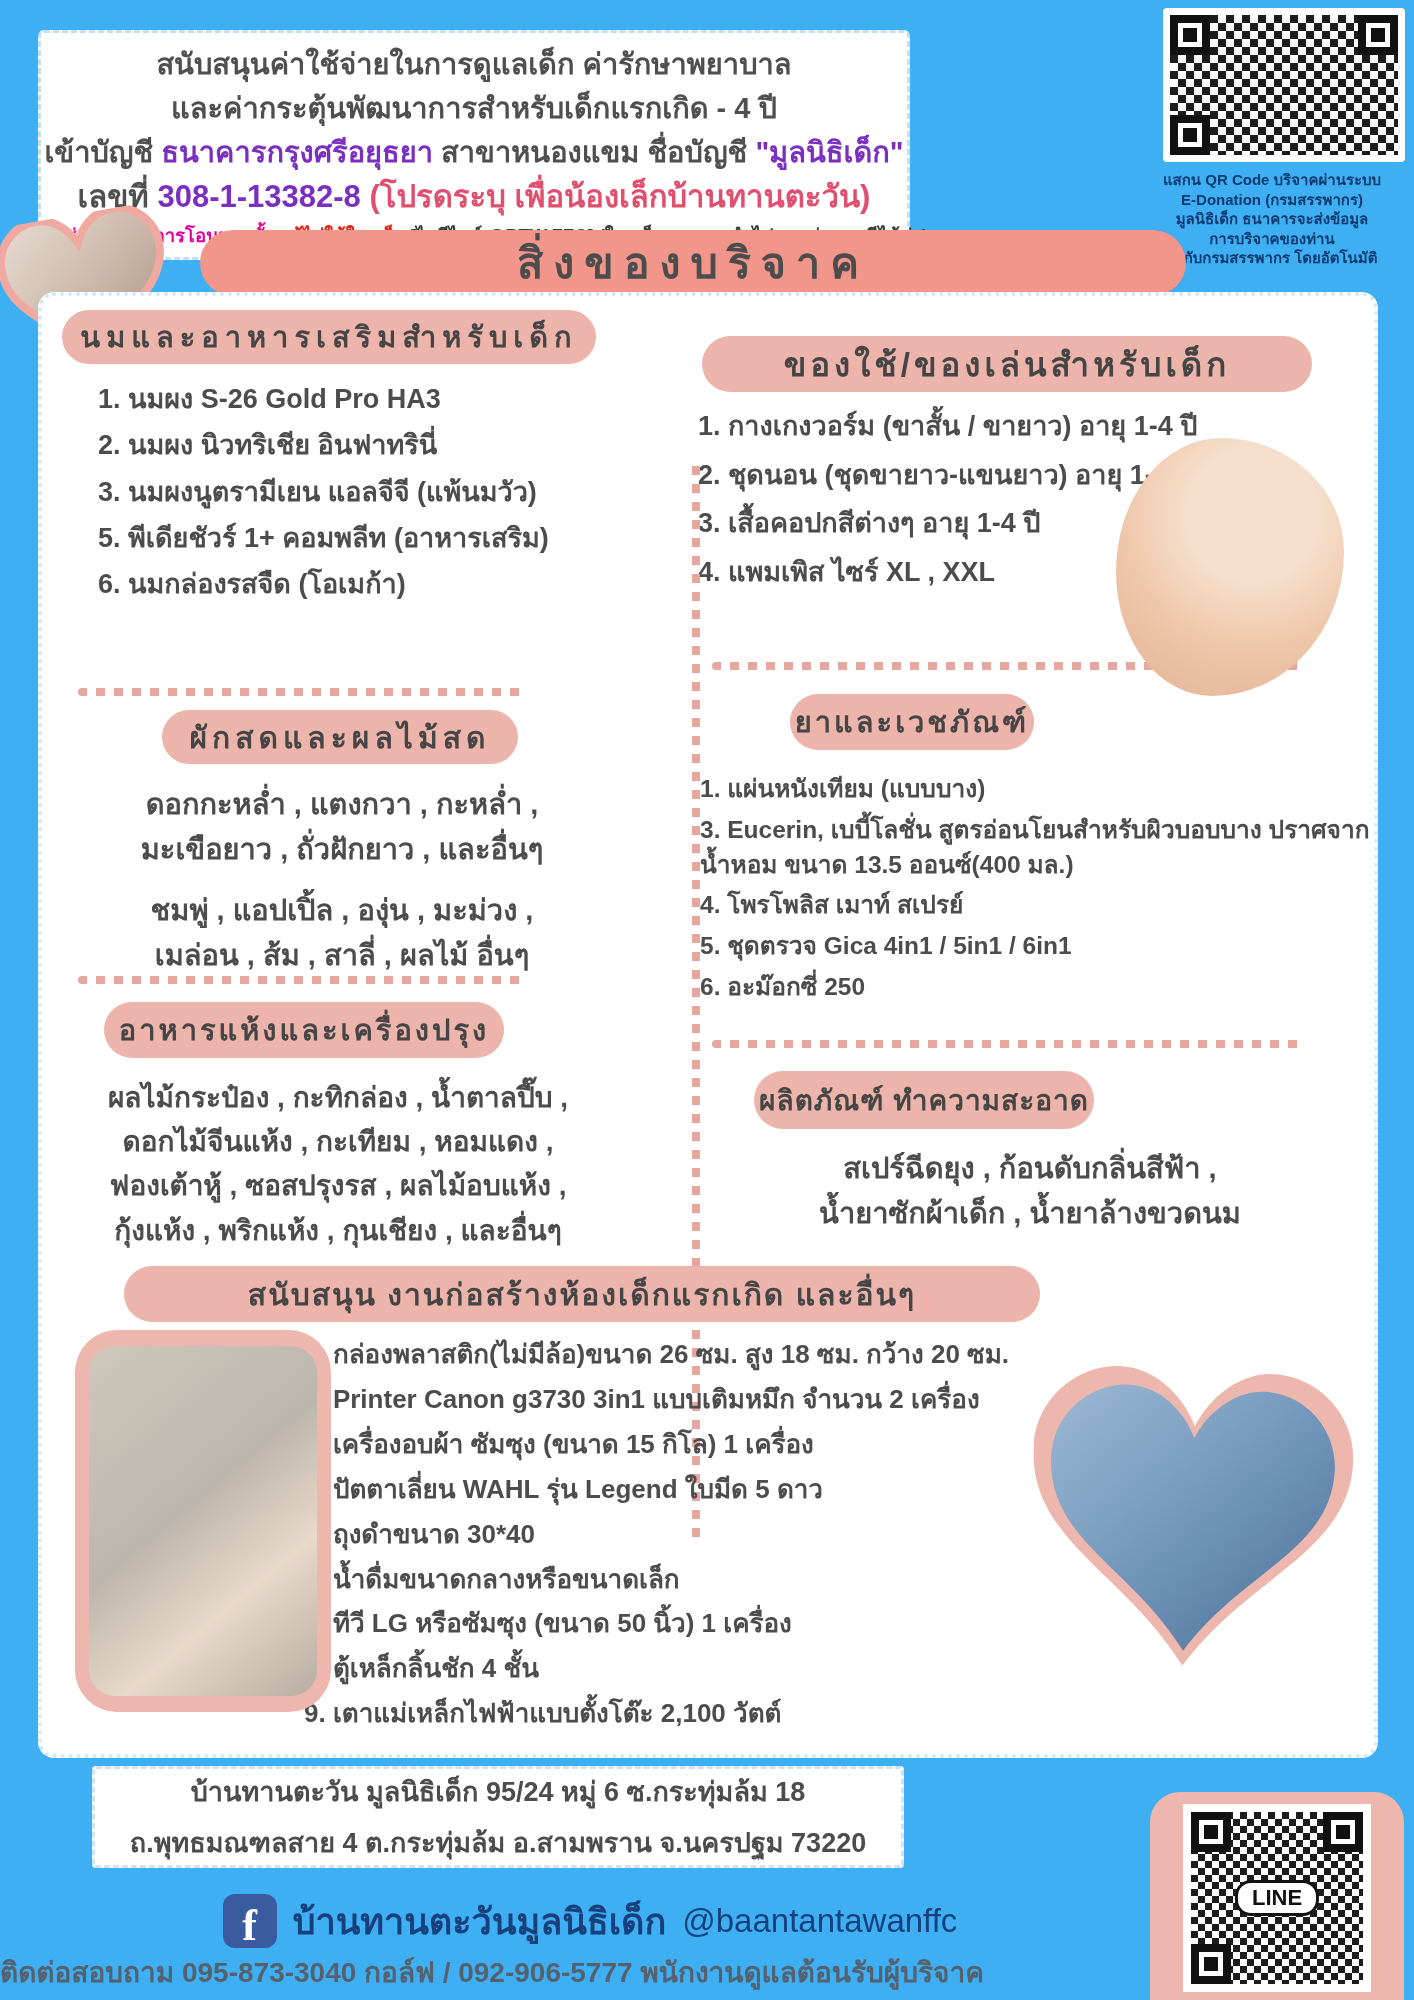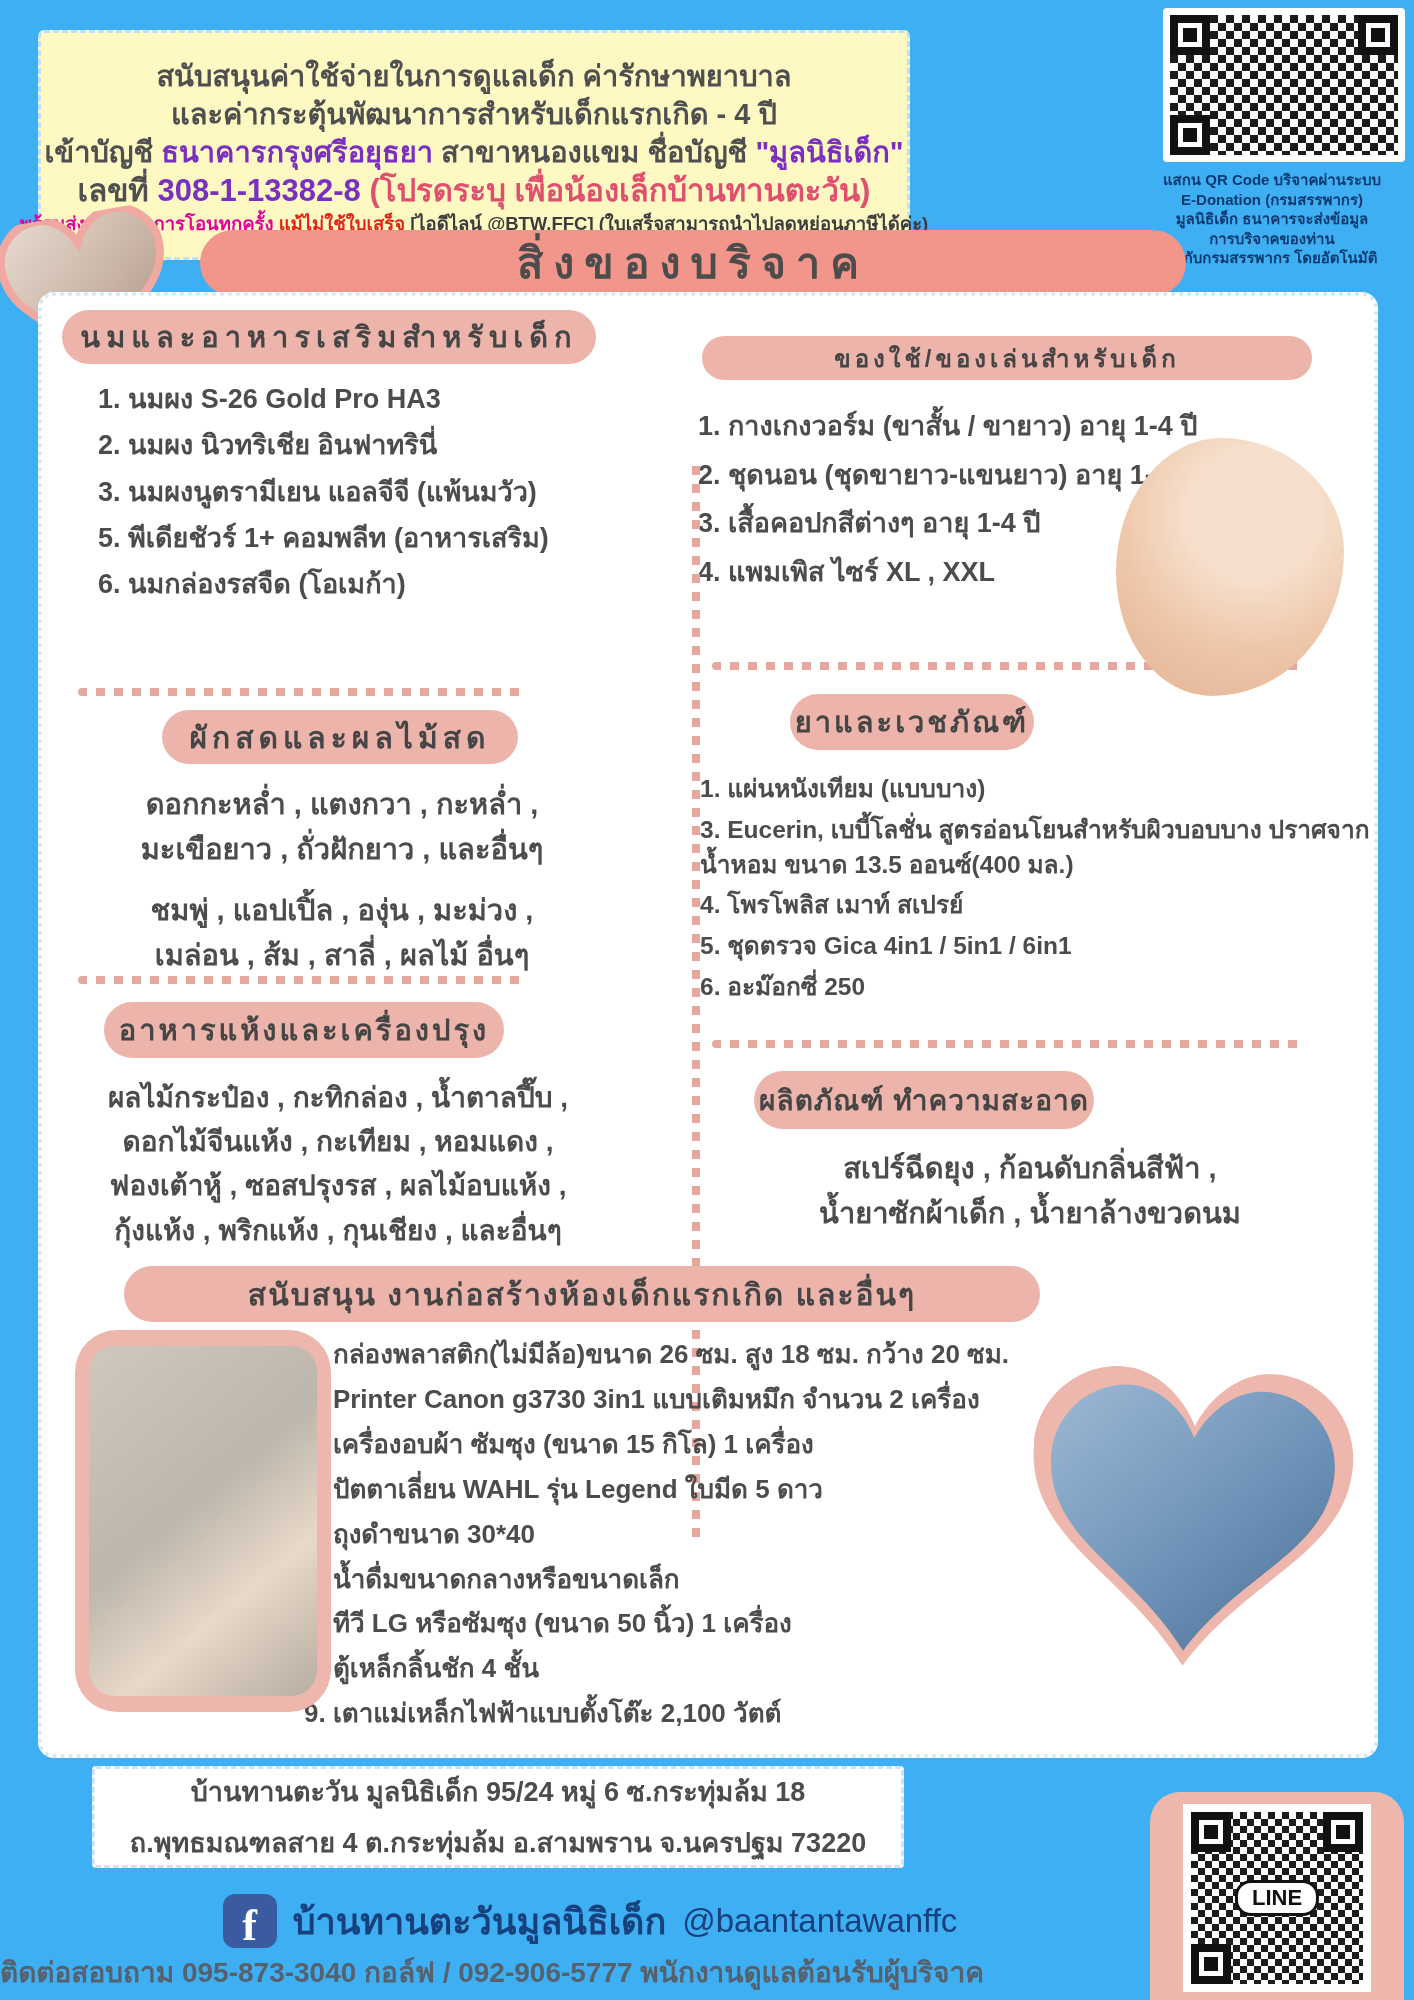--- a/index.html
+++ b/index.html
@@ -9,25 +9,25 @@
     background:#3daff2;
     font-family:"Liberation Sans","DejaVu Sans",sans-serif;
     color:#4c4c4c;
     overflow:hidden;
   }
   .abs { position:absolute; }
 
   
   .header-box {
     left:38px; top:30px; width:872px; height:230px;
-    background:#fef9c3;
+    background:#ffffff;
     border:3px dashed #bfe0f5;
     border-radius:6px;
     display:flex; flex-direction:column; align-items:center; justify-content:center;
-    padding:8px 10px 4px;
+    gap:6px; padding:8px 10px 4px;
     text-align:center;
   }
   .hline { font-weight:700; font-size:29px; color:#4f4f4f; line-height:1.3; white-space:nowrap; }
   .hline4 { font-size:31px; }
   .hline5 { font-size:18.5px; white-space:nowrap; }
   .purple { color:#7b2fc0; }
   .rose { color:#e0506e; }
   .magenta { color:#e5009d; }
   .red { color:#e42313; }
   .dark { color:#3c3c3c; }
@@ -83,21 +83,21 @@
     background:#ffffff; border-radius:16px;
     border:4px dotted #cfe9fb;
   }
   .pill {
     position:absolute;
     background:#ecb4aa; border-radius:30px;
     display:flex; align-items:center; justify-content:center;
     font-weight:700; color:#454545; white-space:nowrap;
   }
   .pill-milk        { left:20px;  top:14px;  width:534px; height:54px; font-size:29px; letter-spacing:6px; }
-  .pill-kids        { left:660px; top:40px;  width:610px; height:44px; font-size:24px; letter-spacing:4px; }
+  .pill-kids        { left:660px; top:40px;  width:610px; height:56px; font-size:33px; letter-spacing:4px; }
   .pill-produce     { left:120px; top:414px; width:356px; height:54px; font-size:30px; letter-spacing:5px; }
   .pill-medicine    { left:748px; top:398px; width:244px; height:56px; font-size:29px; letter-spacing:3px; }
   .pill-dryfood     { left:62px;  top:706px; width:400px; height:56px; font-size:29px; letter-spacing:3px; }
   .pill-cleaning    { left:712px; top:775px; width:340px; height:58px; font-size:28px; letter-spacing:1px; }
   .pill-construction{ left:82px;  top:970px; width:916px; height:56px; font-size:30px; letter-spacing:2px; }
 
   .list { position:absolute; font-weight:600; color:#4c4c4c; }
   .list .li { margin-bottom:8px; }
   .milk-list { left:56px; top:84px; width:540px; font-size:27px; line-height:1.42; }
   .kids-list { left:656px; top:110px; width:668px; font-size:27px; line-height:1.5; }

